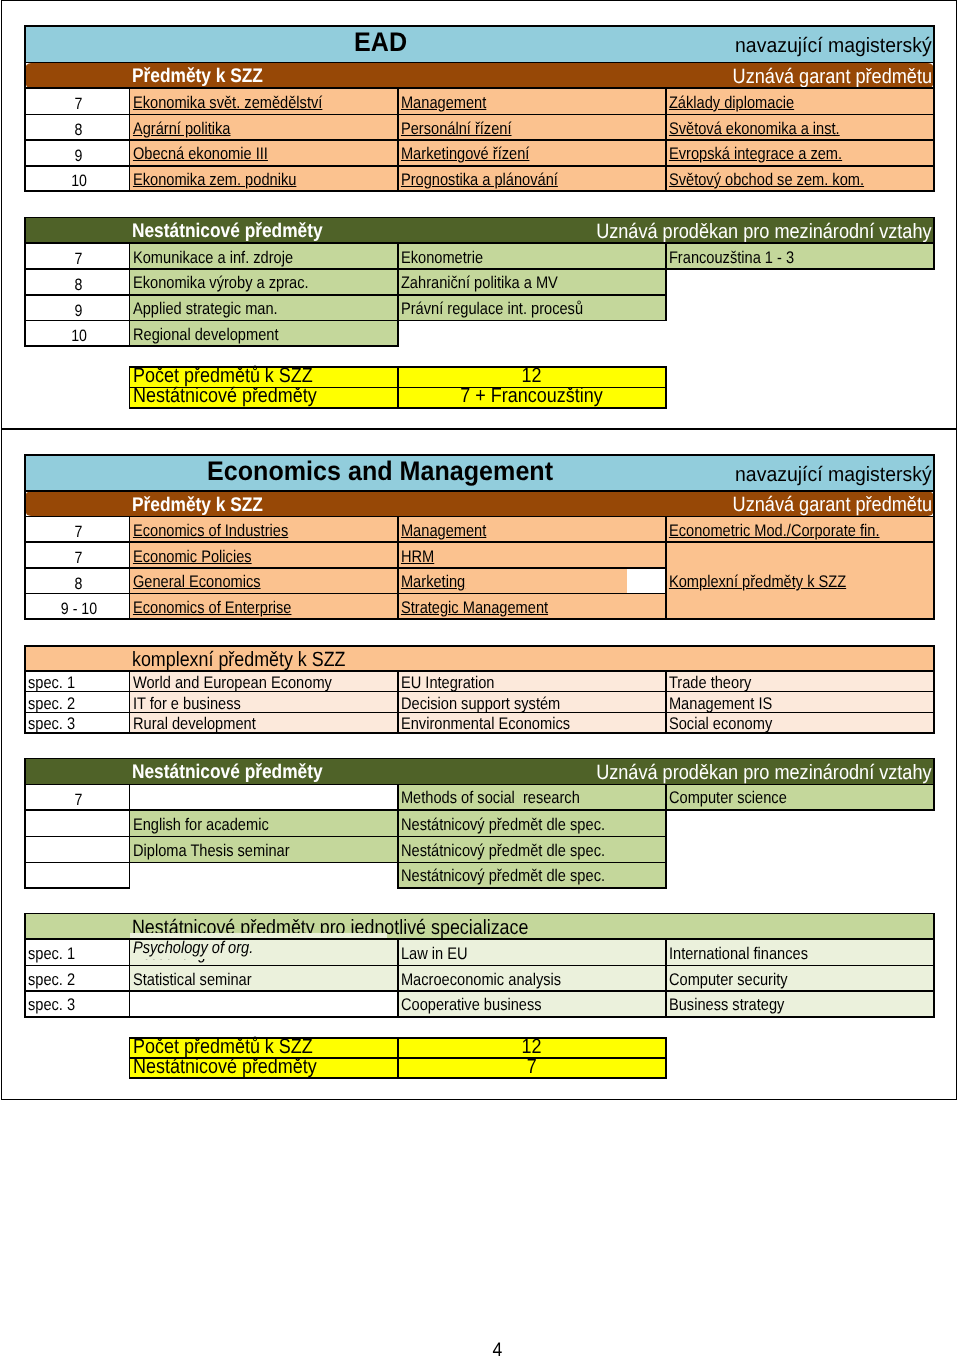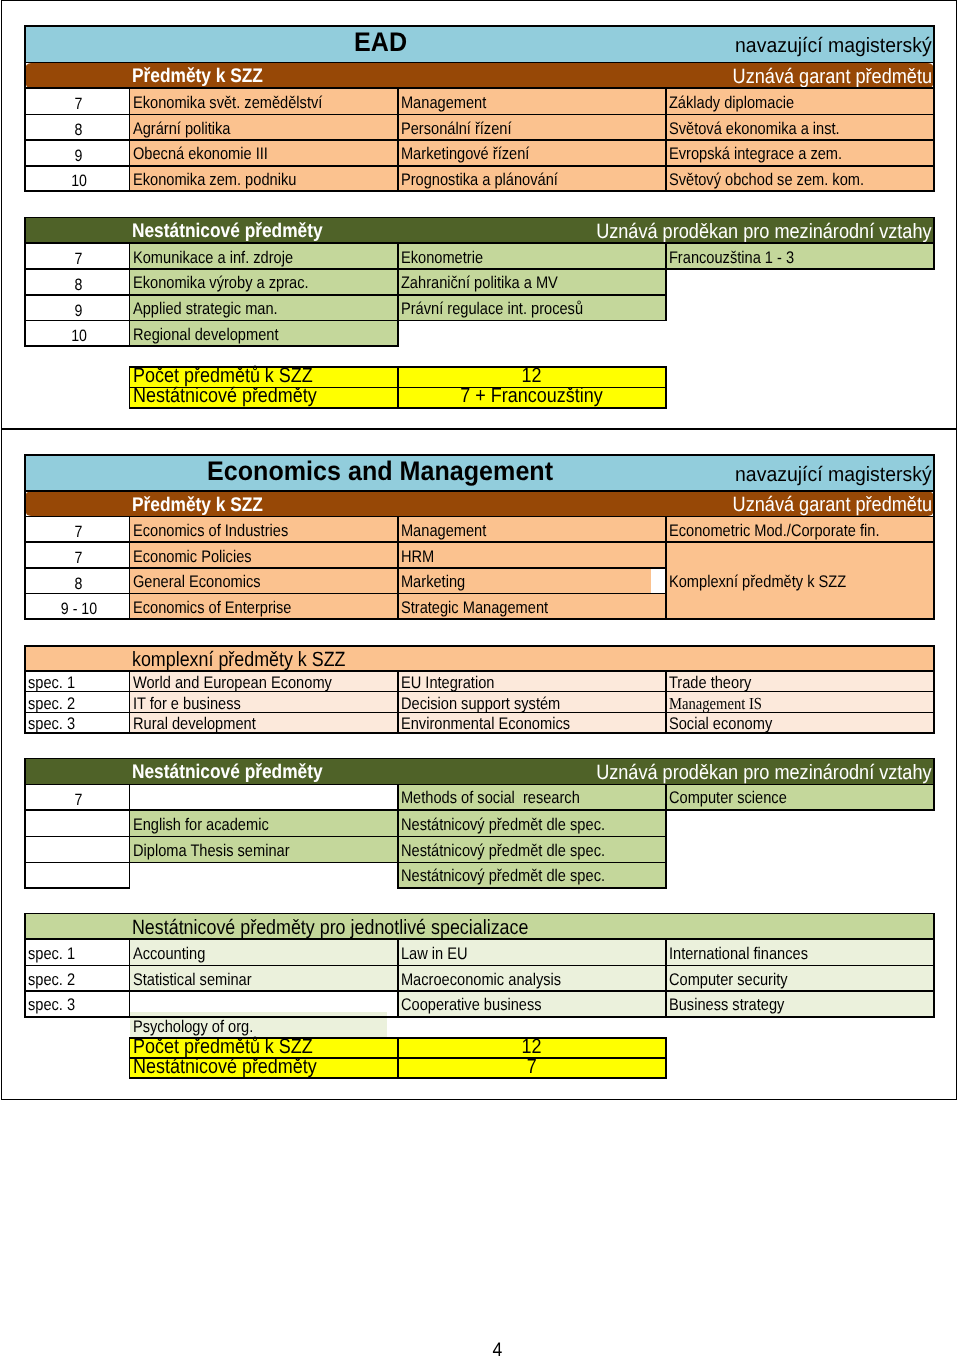--- a/index.html
+++ b/index.html
@@ -19,21 +19,21 @@
                justify-content:flex-end;transform-origin:right center;}
   .band .pos-l{transform-origin:left center;}
   .overlay{position:absolute;display:flex;pointer-events:none;
            white-space:nowrap;overflow:visible;padding-left:35px;}
   .txt{display:inline-block;white-space:pre;position:relative;top:1.9px;
        font-size:16.9px;transform:scaleX(0.866);transform-origin:left center;
        padding-left:3.4px;}
   .a-center .txt{transform-origin:center center;padding-left:0;}
   .c-blue{background:#92CDDC;}
   .c-brown{background:#974806;color:#fff;border-radius:6px;}
-  .c-orange{background:#FBC28F;}
+  .c-orange{background:#FBC28F;text-decoration:underline;}
   .c-dgreen{background:#4F6228;color:#fff;}
   .c-lgreen{background:#C4D79B;}
   .c-pgreen{background:#EBF1DC;}
   .c-porange{background:#FCE9DB;}
   .c-yellow{background:#FFFF00;overflow:visible;}
   .c-white{background:#fff;}
   .txt.big-title{font-size:27px;font-weight:bold;transform:scaleX(0.93);top:1.0px;}
   .a-center .txt.big-title{transform-origin:center center;}
   .txt.degree{font-size:20.6px;transform:scaleX(0.944);}
   .txt.sub{font-size:19.8px;font-weight:bold;transform:scaleX(0.876);}
@@ -195,21 +195,21 @@
       </div>
   <div class="cell c-orange" style="left:397.7px;top:542.3px;width:268.3px;height:25.6px;">
         <span class="txt">HRM</span>
       </div>
   <div class="cell c-white a-center" style="left:24.8px;top:567.9px;width:104.7px;height:25.5px;">
         <span class="txt num">8</span>
       </div>
   <div class="cell c-orange" style="left:129.5px;top:567.9px;width:268.2px;height:25.5px;">
         <span class="txt">General Economics</span>
       </div>
-  <div class="cell c-orange" style="left:397.7px;top:567.9px;width:253px;height:25.5px;">
+  <div class="cell c-orange" style="left:397.7px;top:567.9px;width:229px;height:25.5px;">
         <span class="txt">Marketing</span>
       </div>
   <div class="cell c-white a-center" style="left:24.8px;top:593.4px;width:104.7px;height:25.9px;">
         <span class="txt num">9 - 10</span>
       </div>
   <div class="cell c-orange" style="left:129.5px;top:593.4px;width:268.2px;height:25.9px;">
         <span class="txt">Economics of Enterprise</span>
       </div>
   <div class="cell c-orange" style="left:397.7px;top:593.4px;width:268.3px;height:25.9px;">
         <span class="txt">Strategic Management</span>
@@ -239,21 +239,21 @@
       </div>
   <div class="cell c-white" style="left:24.8px;top:691.6px;width:104.7px;height:21.0px;">
         <span class="txt">spec. 2</span>
       </div>
   <div class="cell c-porange" style="left:129.5px;top:691.6px;width:268.2px;height:21.0px;">
         <span class="txt">IT for e business</span>
       </div>
   <div class="cell c-porange" style="left:397.7px;top:691.6px;width:268.3px;height:21.0px;">
         <span class="txt">Decision support systém</span>
       </div>
-  <div class="cell c-porange" style="left:666.0px;top:691.6px;width:268.3px;height:21.0px;font-family:Liberation Serif, serif;">
+  <div class="cell c-porange" style="left:666.0px;top:691.6px;width:268.3px;height:21.0px;">
         <span class="txt">Management IS</span>
       </div>
   <div class="cell c-white" style="left:24.8px;top:712.6px;width:104.7px;height:20.7px;">
         <span class="txt">spec. 3</span>
       </div>
   <div class="cell c-porange" style="left:129.5px;top:712.6px;width:268.2px;height:20.7px;">
         <span class="txt">Rural development</span>
       </div>
   <div class="cell c-porange" style="left:397.7px;top:712.6px;width:268.3px;height:20.7px;">
         <span class="txt">Environmental Economics</span>
@@ -328,21 +328,21 @@
       </div>
   <div class="cell c-pgreen" style="left:397.7px;top:965.4px;width:268.3px;height:25.4px;">
         <span class="txt">Macroeconomic analysis</span>
       </div>
   <div class="cell c-pgreen" style="left:666.0px;top:965.4px;width:268.3px;height:25.4px;">
         <span class="txt">Computer security</span>
       </div>
   <div class="cell c-white" style="left:24.8px;top:990.8px;width:104.7px;height:26.2px;">
         <span class="txt">spec. 3</span>
       </div>
-  <div class="cell c-pgreen" style="left:129.5px;top:1012px;width:257px;height:26.2px;">
+  <div class="cell c-pgreen" style="left:129.5px;top:933px;width:257px;height:26.2px;font-style:italic;">
         <span class="txt">Psychology of org.</span>
       </div>
   <div class="cell c-pgreen" style="left:397.7px;top:990.8px;width:268.3px;height:26.2px;">
         <span class="txt">Cooperative business</span>
       </div>
   <div class="cell c-pgreen" style="left:666.0px;top:990.8px;width:268.3px;height:26.2px;">
         <span class="txt">Business strategy</span>
       </div>
   </div>
   <div class="tbl-group">

